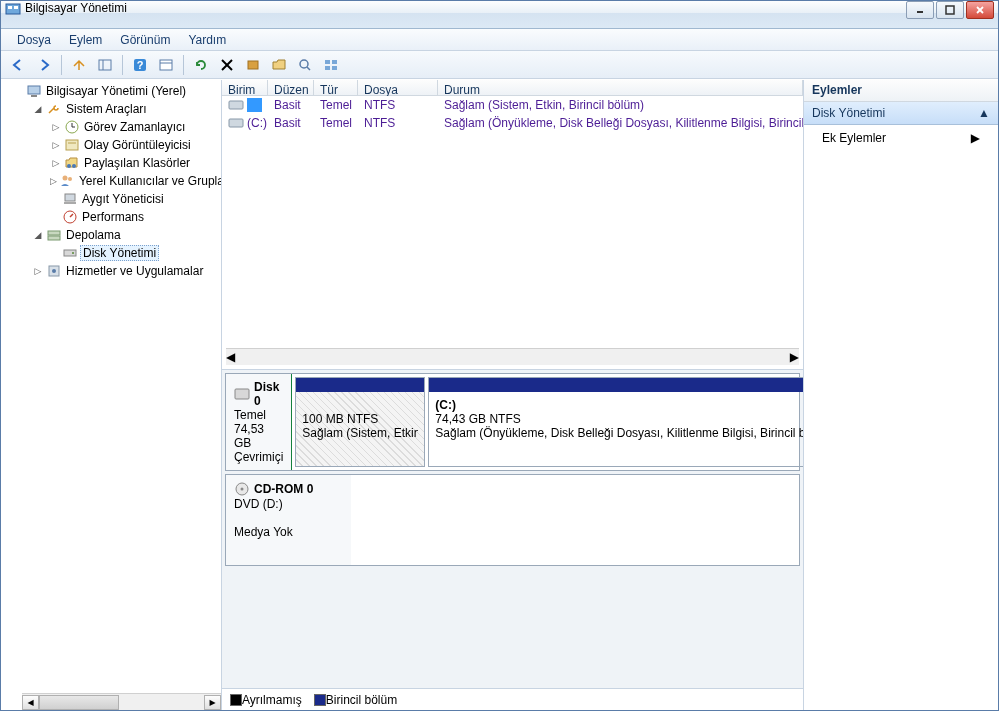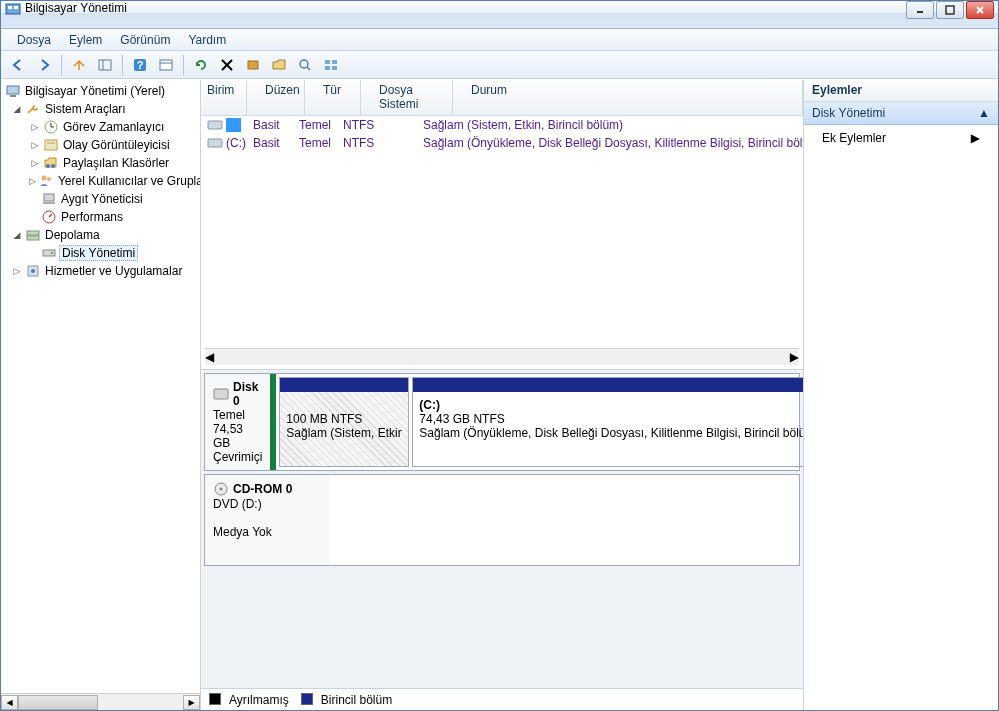--- a/index.html
+++ b/index.html
@@ -9,53 +9,53 @@
 .titlebar-icon { width: 16px; height: 16px; margin-right: 4px; }
 .titlebar-text { flex: 1; color: #000; font-size: 12px; }
 .win-controls { display: flex; gap: 2px; }
 .win-btn { width: 28px; height: 18px; border: 1px solid #8a9db5; border-radius: 2px; display: flex; align-items: center; justify-content: center; background: linear-gradient(to bottom,#f6f9fc,#d8e4f0); font-size: 10px; cursor: default; }
 .win-btn.close { background: linear-gradient(to bottom,#f5a3a0,#d44a3a); border-color:#a03020; color:#fff; }
 .menubar { height: 22px; background: linear-gradient(to bottom,#fafcfe,#e9f0f8); border-bottom: 1px solid #c8d4e2; display:flex; align-items:center; padding:0 8px; gap:2px; }
 .menu-item { padding: 2px 8px; color:#1a3e6e; cursor:default; }
 .toolbar { height: 28px; background: linear-gradient(to bottom,#f7fafd,#e6eef7); border-bottom: 1px solid #c8d4e2; display:flex; align-items:center; padding:0 6px; gap:4px; }
 .tool-btn { width:22px; height:22px; display:flex; align-items:center; justify-content:center; border:1px solid transparent; border-radius:2px; cursor:default; }
 .tool-sep { width:1px; height:20px; background:#b6c6d8; margin:0 2px; }
-.body-area { flex:1; display:flex; border-top:1px solid #fff; min-height:0; }
+.body-area { flex:1; display:flex; border-top:1px solid #fff; min-height:0;margin-left:21px; }
 .tree-panel { width: 200px; border-right:1px solid #c8d4e2; overflow:hidden; position:relative; background:#fff; padding-top:2px;}
 .tree { font-size:12px; color:#000; }
 .tree-row { display:flex; align-items:center; height:18px; padding-left:4px; gap:2px; cursor:default; white-space:nowrap; }
 .tree-row.selected .label-box { background:#e5f3ff; border:1px dotted #7da2ce; padding:0 2px; }
 .expander { width:12px; height:12px; display:flex; align-items:center; justify-content:center; font-size:9px; color:#5a5a5a; }
 .tree-icon { width:16px; height:16px; }
 .label-box { padding:0 2px; }
 .hscroll { position:absolute; bottom:0; left:0; right:0; height:17px; background:#f0f0f0; border-top:1px solid #d0d0d0; display:flex; align-items:center; }
 .hscroll .arrow { width:17px; height:15px; background:linear-gradient(#fdfdfd,#e0e0e0); border:1px solid #b0b0b0; display:flex; align-items:center; justify-content:center; font-size:8px; }
 .hscroll .thumb { height:15px; background:linear-gradient(#e8e8e8,#d0d0d0); border:1px solid #b0b0b0; }
 .center-panel { flex:1; display:flex; flex-direction:column; border-right:1px solid #c8d4e2; min-width:0; }
 .vol-list { height:290px; display:flex; flex-direction:column; border-bottom:1px solid #c8d4e2; }
-.col-headers { display:flex; height:36px; background:linear-gradient(#fdfdfd,#eef2f6); border-bottom:1px solid #d0d8e0;gap:12px; }
+.col-headers { display:flex; height:16px; background:linear-gradient(#fdfdfd,#eef2f6); border-bottom:1px solid #d0d8e0; }
 .col-h { border-right:1px solid #d0d8e0; padding:3px 6px; font-size:12px; color:#16365c; cursor:default; }
 .vol-rows { flex:1; overflow:hidden; background:#fff; position:relative; }
 .vol-row { display:flex; height:18px; align-items:center; }
 .vol-cell { padding:0 6px; color:#4c1d95; white-space:nowrap; overflow:hidden; }
 .vol-cell.first { display:flex; align-items:center; gap:3px; }
 .drive-ico { width:16px; height:12px; }
 .sel-h { background:#3399ff; color:#fff !important; }
 .list-hscroll { height:17px; background:#f0f0f0; border-top:1px solid #d0d0d0; display:flex; align-items:center; margin:2px 4px 4px 4px; }
 .graphical { flex:1; background:#eff3f7; overflow:hidden; position:relative; }
 .disk-row { display:flex; margin:3px; background:#fff; border:1px solid #9aa8b8; }
-.disk-info { width:125px; padding:6px 8px; border-right:6px solid #15803d; background:#f6f8fa; font-size:12px; }
+.disk-info { width:125px; padding:6px 8px; border-right:1px solid #15803d; background:#f6f8fa; font-size:12px; }
 .disk-info .disk-name { font-weight:bold; display:flex; align-items:center; gap:4px; }
 .disk-parts { flex:1; display:flex; padding:3px; gap:3px; }
 .part { border:1px solid #9aa8b8; display:flex; flex-direction:column; }
 .part-top { height:14px; background:#1a2a8a; }
 .part-body { flex:1; padding:6px 6px; font-size:12px; color:#000; white-space:nowrap; overflow:hidden; }
 .part.hatched .part-body { background: repeating-linear-gradient(45deg,#f4f4f4 0,#f4f4f4 4px,#dcdcdc 4px,#dcdcdc 5px); }
 .legend { position:absolute; bottom:0; left:0; right:0; height:22px; border-top:1px solid #c8d4e2; background:#fff; display:flex; align-items:center; padding:0 8px; gap:12px; font-size:12px; }
-.legend-item { display:flex; align-items:flex-start; gap:8px; }
+.legend-item { display:flex; align-items:center; gap:0; }
 .swatch { width:12px; height:12px; border:1px solid #666; }
 .actions-panel { width:194px; background:#fff; display:flex; flex-direction:column; }
 .actions-header { height:22px; background:linear-gradient(#fdfdfd,#eef2f6); border-bottom:1px solid #d0d8e0; padding:3px 8px; font-weight:bold; color:#16365c; }
 .action-section { background:linear-gradient(#e0eefd,#c7def8); border-bottom:1px solid #a8c0da; padding:4px 8px; display:flex; justify-content:space-between; align-items:center; color:#16365c; cursor:default; }
 .action-item { padding:6px 18px; display:flex; justify-content:space-between; align-items:center; cursor:default; }
 svg { display:block; }
 </style>
 </head>
 <body>
 

